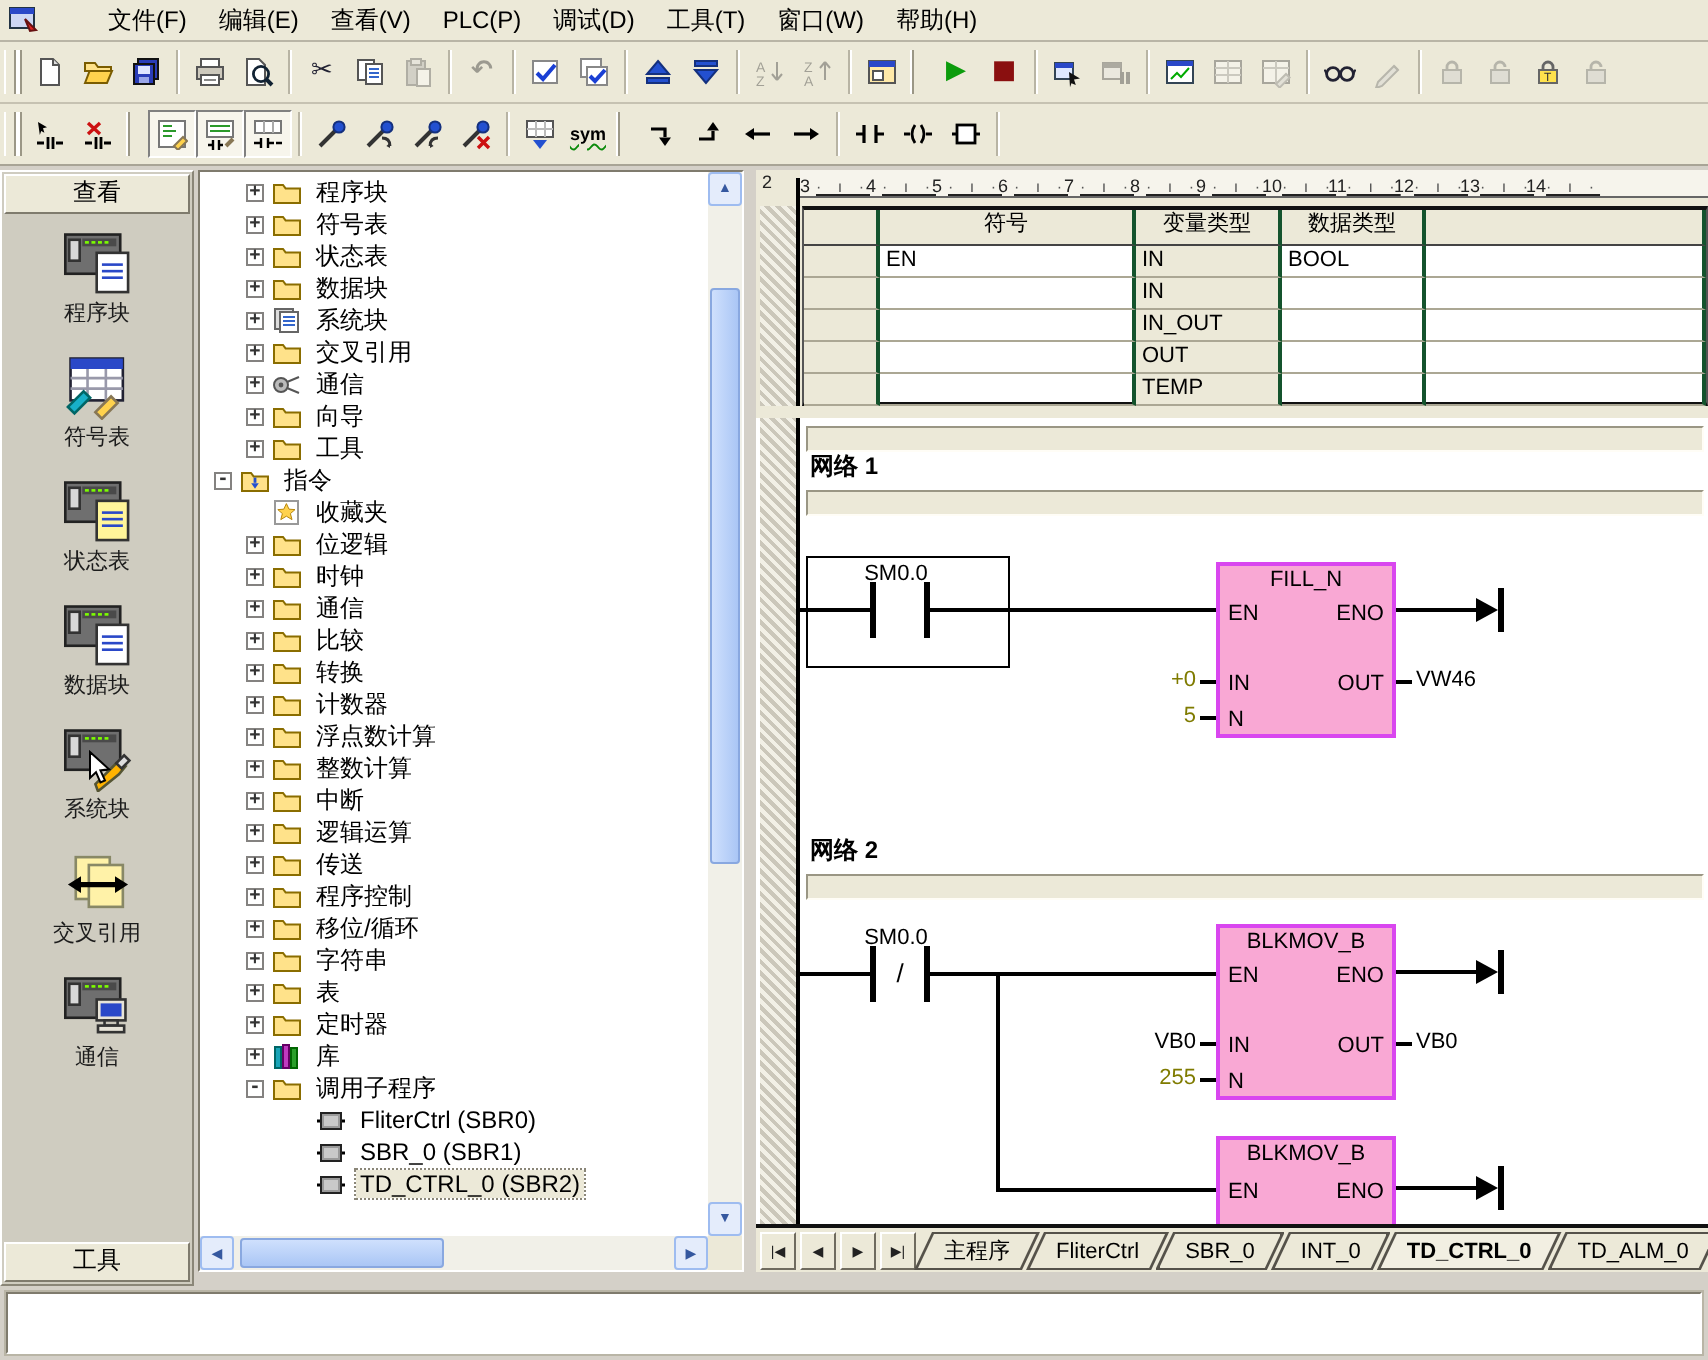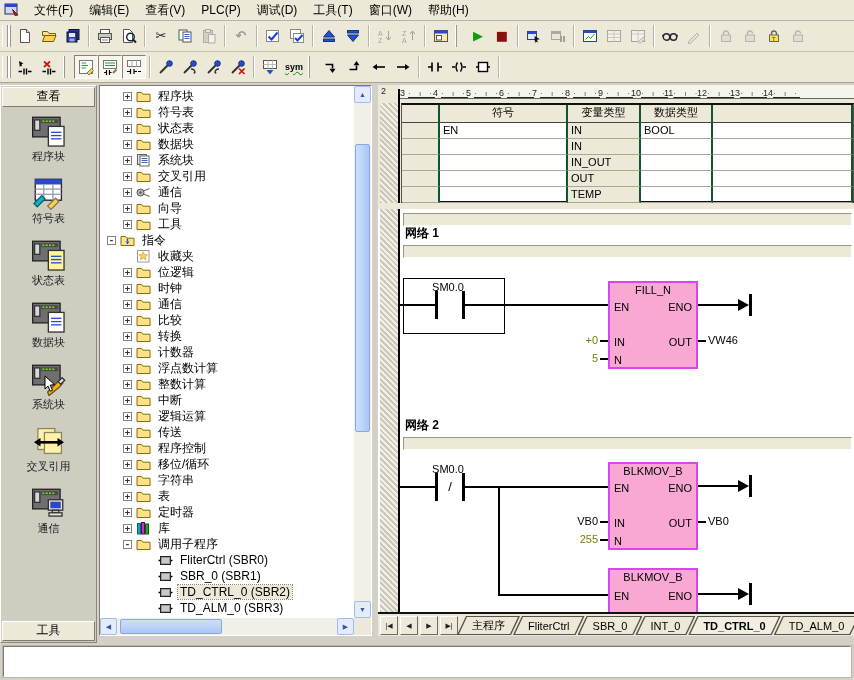--- a/index.html
+++ b/index.html
@@ -1,19 +1,19 @@
 <!DOCTYPE html>
 <html><head>
 <meta charset="utf-8">
 <style>
   html,body{margin:0;padding:0;background:#d4d0c8;font-family:"Liberation Sans","DejaVu Sans",sans-serif;}
   .screen{position:relative;width:854px;height:680px;background:#d4d0c8;overflow:hidden;font-size:12px;color:#000;}
 
   
-  .menubar{position:absolute;left:0;top:0;right:0;height:20px;background:#ece9d8;display:flex;align-items:center;border-bottom:1px solid #b9b5a6;}
+  .menubar{position:absolute;left:0;top:0;right:0;height:20px;background:#ece9d8;display:flex;align-items:center;border-bottom:1px solid #b9b5a6;gap:20px;}
   .appicon{width:18px;height:16px;margin:0 5px 0 3px;display:grid;place-items:center;}
   .mitem{padding:1px 8px;height:16px;line-height:16px;cursor:default;}
 
   
   .tbar{position:absolute;left:0;right:0;background:#ece9d8;display:flex;align-items:center;}
   .tb1{top:21px;height:30px;border-bottom:1px solid #c6c2b2;}
   .tb2{top:52px;height:30px;border-bottom:1px solid #a8a496;}
   .grip{width:7px;height:22px;margin:0 2px;border-left:1px solid #fff;border-right:1px solid #9b9786;box-shadow:inset -2px 0 0 #fff,inset -3px 0 0 #9b9786;}
   .tbtn{width:22px;height:22px;display:grid;place-items:center;border:1px solid transparent;}
   .tbtn.pressed{border-color:#808080 #fff #fff #808080;background:#f7f5ec;}
@@ -852,29 +852,20 @@
           <span class="tlabel">SBR_0 (SBR1)</span>
         </div>
         <div class="trow lv3 sel">
           <span class="noexp"></span>
           <span class="ticn"><svg width="15" height="13" viewBox="0 0 15 13">
               <path d="M0.5 6.5h2M12.5 6.5h2" stroke="#000" stroke-width="1.4"></path>
               <rect x="2.5" y="2.5" width="10" height="8" fill="#9a9a9a" stroke="#222"></rect>
               <rect x="4" y="4" width="7" height="5" fill="#c9c9c9"></rect>
             </svg></span>
           <span class="tlabel">TD_CTRL_0 (SBR2)</span>
-        </div>
-        <div class="trow lv3">
-          <span class="noexp"></span>
-          <span class="ticn"><svg width="15" height="13" viewBox="0 0 15 13">
-              <path d="M0.5 6.5h2M12.5 6.5h2" stroke="#000" stroke-width="1.4"></path>
-              <rect x="2.5" y="2.5" width="10" height="8" fill="#9a9a9a" stroke="#222"></rect>
-              <rect x="4" y="4" width="7" height="5" fill="#c9c9c9"></rect>
-            </svg></span>
-          <span class="tlabel">TD_ALM_0 (SBR3)</span>
         </div>
       </div>
     <div class="vsb">
       <span class="sarr" style="top:0;right:0">▲</span>
       <div class="thumbv" style="top:58px;height:288px"></div>
       <span class="sarr" style="bottom:0;right:0">▼</span>
     </div>
     <div class="hsb">
       <span class="sarr" style="left:0;top:0">◀</span>
       <div class="thumbh" style="left:20px;width:102px"></div>

